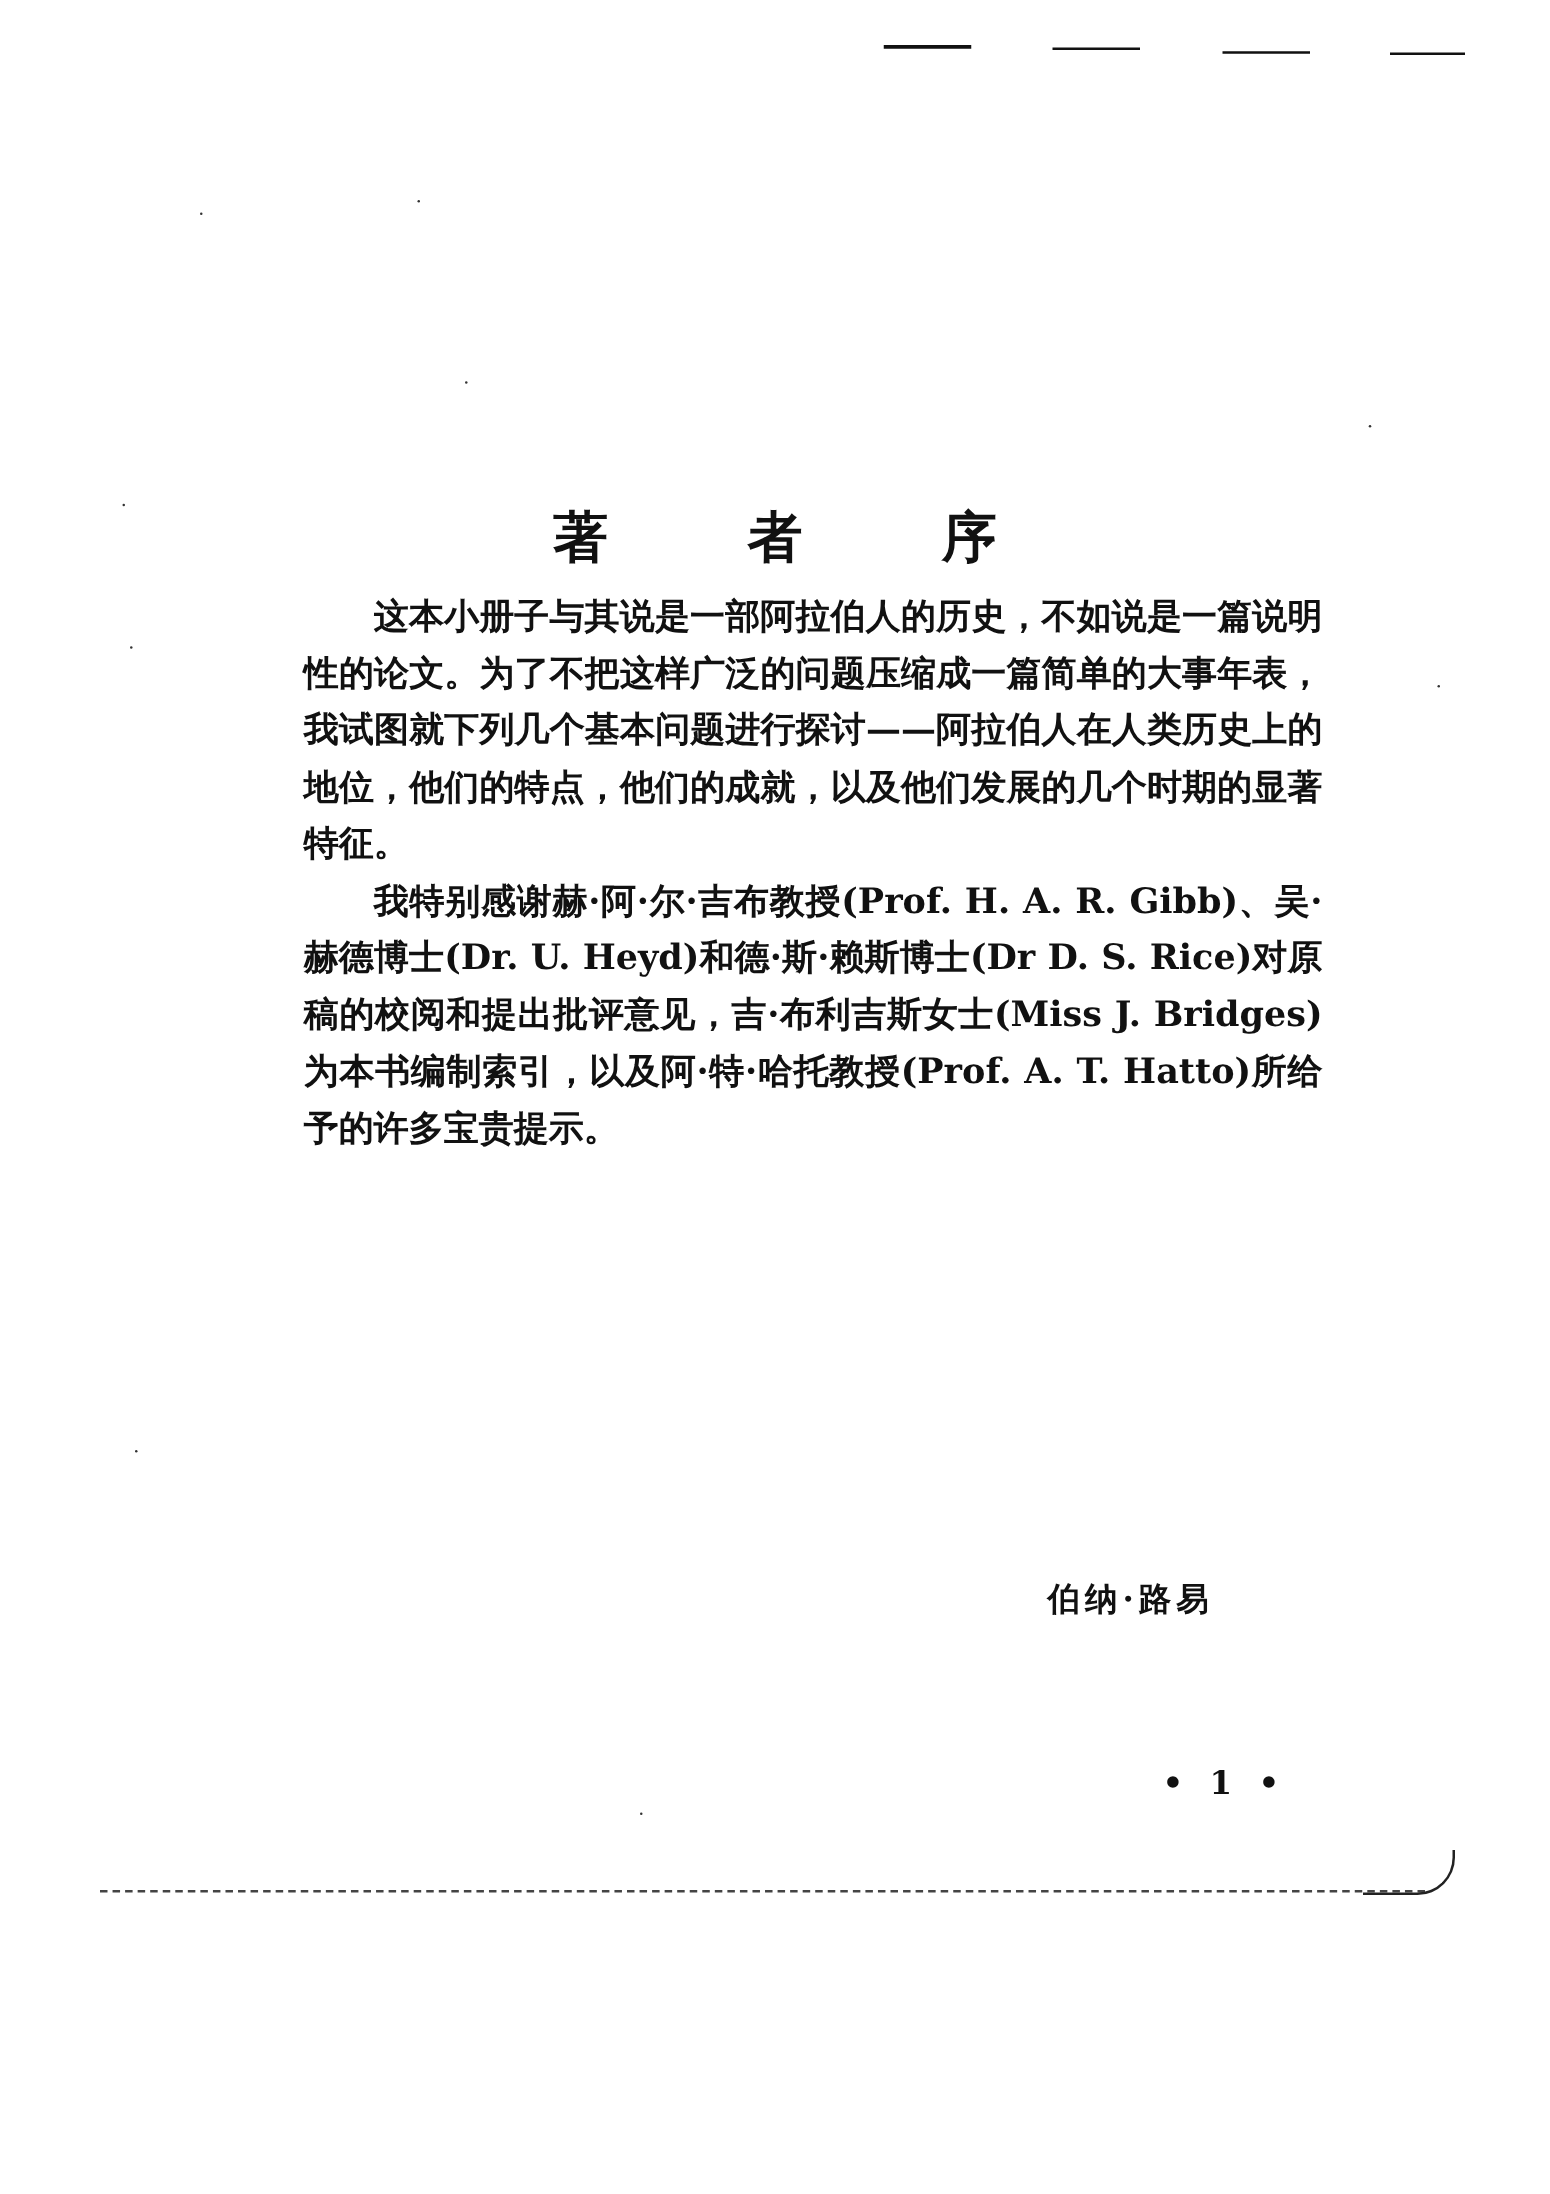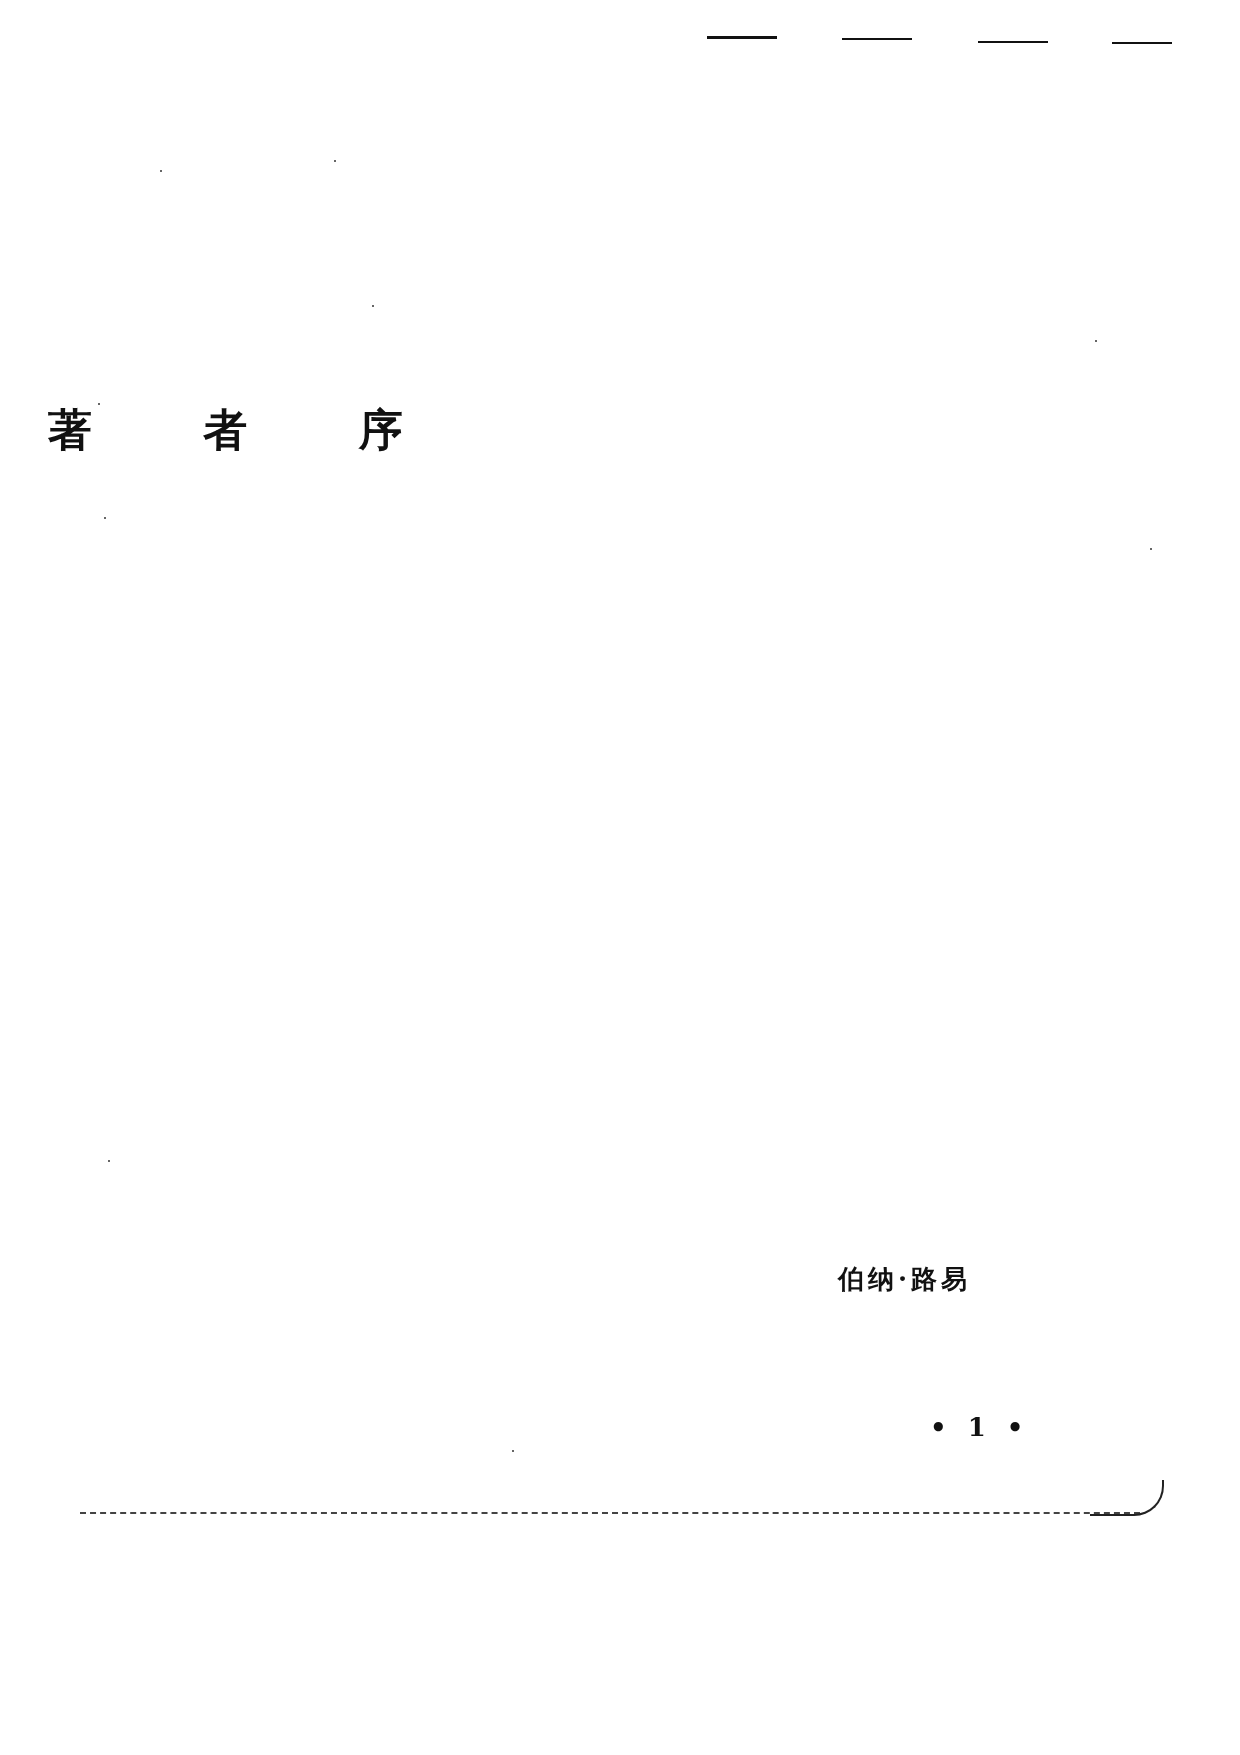--- a/index.html
+++ b/index.html
@@ -2,21 +2,21 @@
 <html><head>
 <meta charset="utf-8">
 <style>
   html, body { margin: 0; padding: 0; }
   body {
     width: 1240px; height: 1755px; background: #ffffff; position: relative; overflow: hidden;
     font-family: "DejaVu Serif", "Liberation Serif", serif; color: #111;
   }
   .top-rule { position: absolute; height: 2px; background: #111; }
   .page-title {
-    position: absolute; left: 0; width: 1240px; top: 355px; text-align: left;
+    position: absolute; left: 0; width: 1240px; top: 355px; text-align: center;
     font-size: 44px; font-weight: bold; letter-spacing: 48px; text-indent: 48px;
     font-family: "DejaVu Serif", serif;
     margin-top: 46px;
   }
   .body-text {
     position: absolute; left: 243px; top: 470px; width: 815px;
     font-size: 28px; line-height: 45.5px; font-weight: bold;
     text-align: justify;
   }
   .para { margin: 0; text-indent: 56px; }
@@ -51,20 +51,22 @@
 <div class="speck" style="left:98px; top:403px;"></div>
 <div class="speck" style="left:104px; top:517px;"></div>
 <div class="speck" style="left:1150px; top:548px;"></div>
 <div class="speck" style="left:108px; top:1160px;"></div>
 <div class="speck" style="left:512px; top:1450px;"></div>
 
 <main>
   <h1 class="page-title">著 者 序</h1>
 
   <div class="body-text">
+    <p class="para">这本小册子与其说是一部阿拉伯人的历史，不如说是一篇说明性的论文。为了不把这样广泛的问题压缩成一篇简单的大事年表，我试图就下列几个基本问题进行探讨——阿拉伯人在人类历史上的地位，他们的特点，他们的成就，以及他们发展的几个时期的显著特征。</p>
+    <p class="para">我特别感谢赫·阿·尔·吉布教授(Prof. H. A. R. Gibb)、吴·赫德博士(Dr. U. Heyd)和德·斯·赖斯博士(Dr D. S. Rice)对原稿的校阅和提出批评意见，吉·布利吉斯女士(Miss J. Bridges)为本书编制索引，以及阿·特·哈托教授(Prof. A. T. Hatto)所给予的许多宝贵提示。</p>
   </div>
 
   <div class="signature">伯纳·路易</div>
 
   <div class="page-number">• 1 •</div>
 </main>
 
 <div class="bottom-rule"></div>
 <div class="bottom-curve"></div>
 

